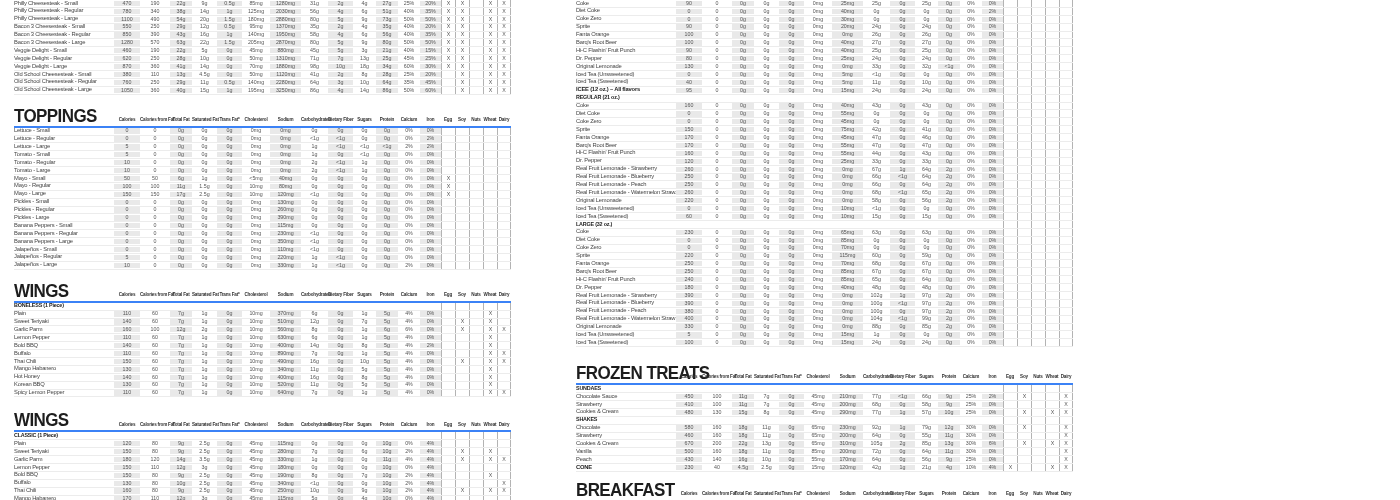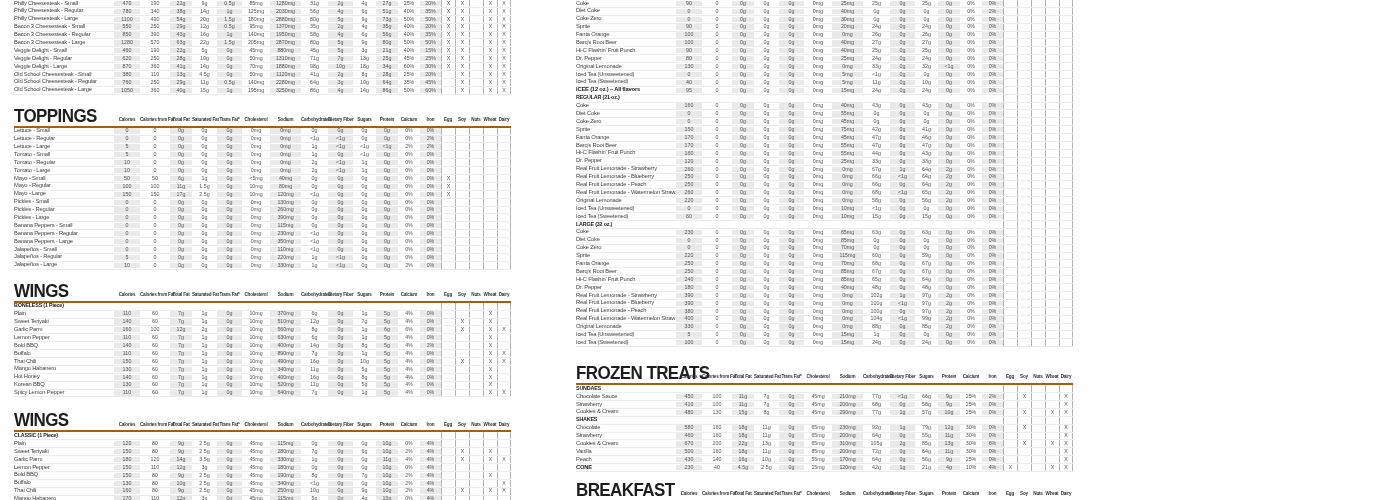--- a/index.html
+++ b/index.html
@@ -17,21 +17,21 @@
     height:7.9px;align-items:center;box-sizing:border-box;
     border-bottom:1px solid #ececec;
   }
   .nm{font-size:5.8px;letter-spacing:-0.2px;text-align:left;white-space:nowrap;overflow:hidden;line-height:1;color:#444;}
   .vc{font-size:5.3px;text-align:center;white-space:nowrap;line-height:1;color:#555;}
   .sh{background:#e9e9e9;}
   .al{border-left:1px solid #b3b3b3;height:100%;display:flex;align-items:center;justify-content:center;}
   .al-last{border-right:1px solid #b3b3b3;}
   .bold .nm,.nm.bold{font-weight:bold;color:#222;}
   .lblrow .nm{font-weight:bold;font-size:5.4px;color:#222;}
-  .shead{position:relative;height:24px;border-bottom:2px solid #a16207;box-sizing:border-box;}
+  .shead{position:relative;height:24px;border-bottom:2px solid #3b82f6;box-sizing:border-box;}
   .stitle{
     position:absolute;left:0;bottom:1px;font-size:17px;font-weight:bold;
     letter-spacing:-0.6px;color:#1d1d1d;line-height:1;transform:scaleY(1.1);transform-origin:bottom left;
   }
   .hrow{position:absolute;bottom:1px;left:0;width:100%;border-bottom:none;height:9px;}
   .hc{font-size:4.6px;font-weight:bold;text-align:center;white-space:nowrap;overflow:visible;line-height:1;color:#333;letter-spacing:-0.2px;}
   .gap{width:100%;}
 </style>
 </head>
 <body>

